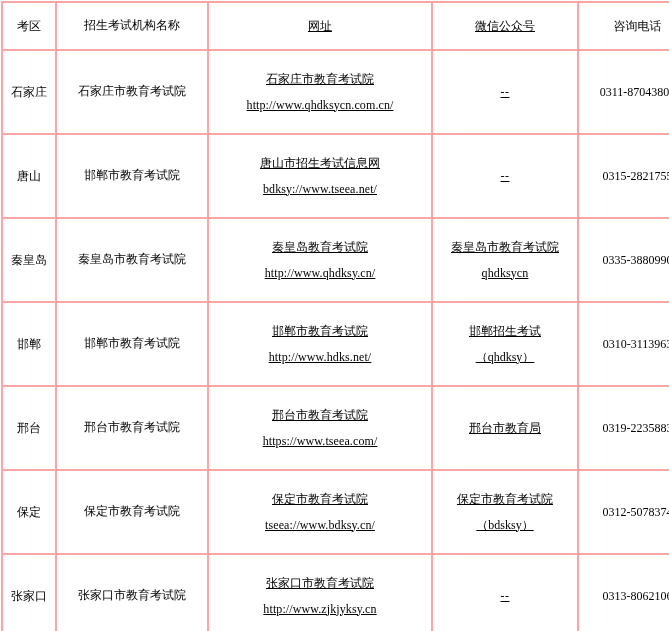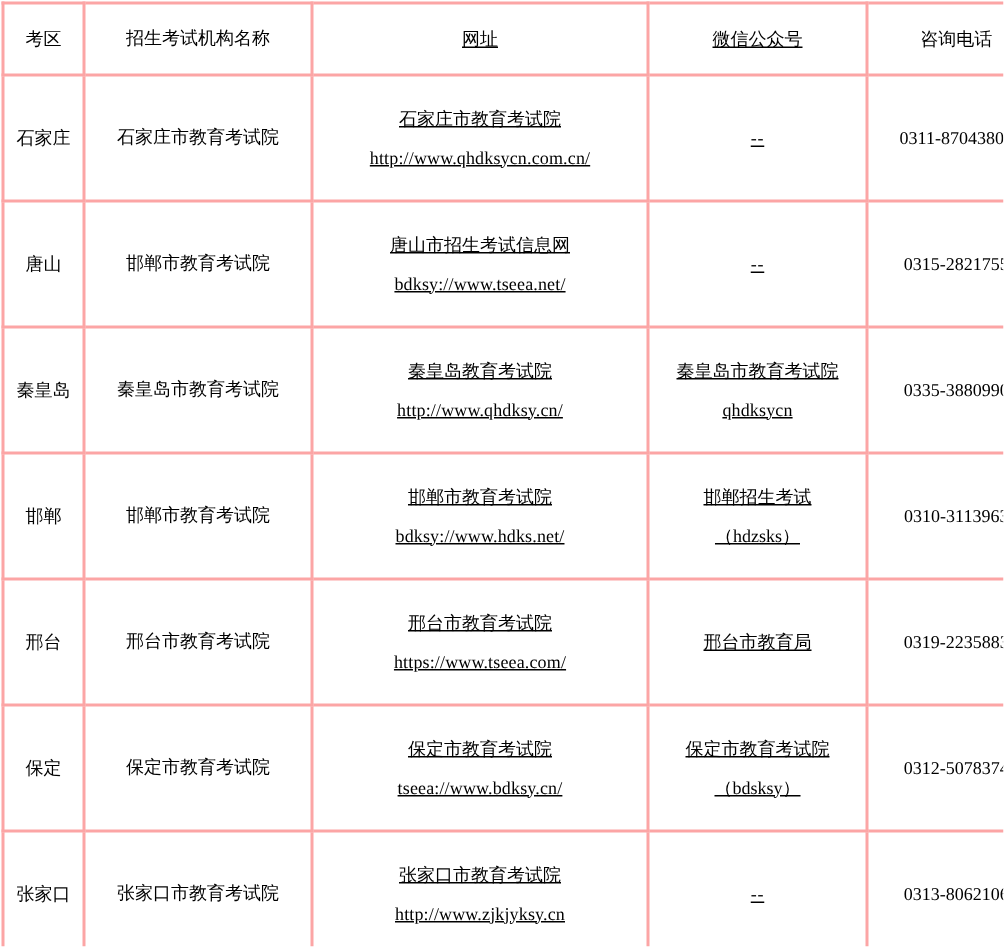--- a/index.html
+++ b/index.html
@@ -133,27 +133,27 @@
         </td>
         <td class="col-phone">0335-3880990</td>
       </tr>
 
       <tr>
         <td class="col-district">邯郸</td>
         <td class="col-agency">邯郸市教育考试院</td>
         <td class="col-website">
           <div class="cell-stack">
             <span class="line">邯郸市教育考试院</span>
-            <span class="line url">bdksy://www.hdks.net/</span>
+            <span class="line url">http://www.hdks.net/</span>
           </div>
         </td>
         <td class="col-wechat">
           <div class="cell-stack">
             <span class="line">邯郸招生考试</span>
-            <span class="line">（hdzsks）</span>
+            <span class="line">（qhdksy）</span>
           </div>
         </td>
         <td class="col-phone">0310-3113963</td>
       </tr>
 
       <tr>
         <td class="col-district">邢台</td>
         <td class="col-agency">邢台市教育考试院</td>
         <td class="col-website">
           <div class="cell-stack">

